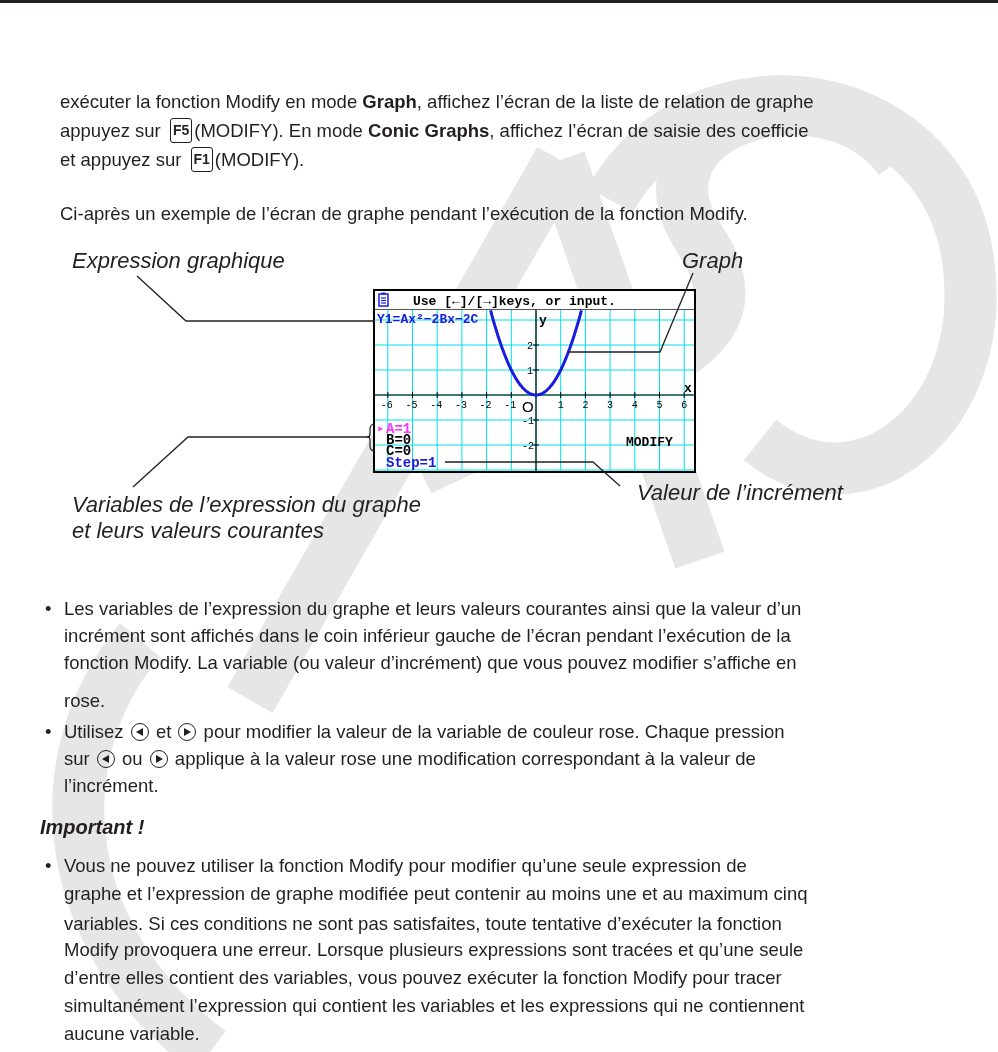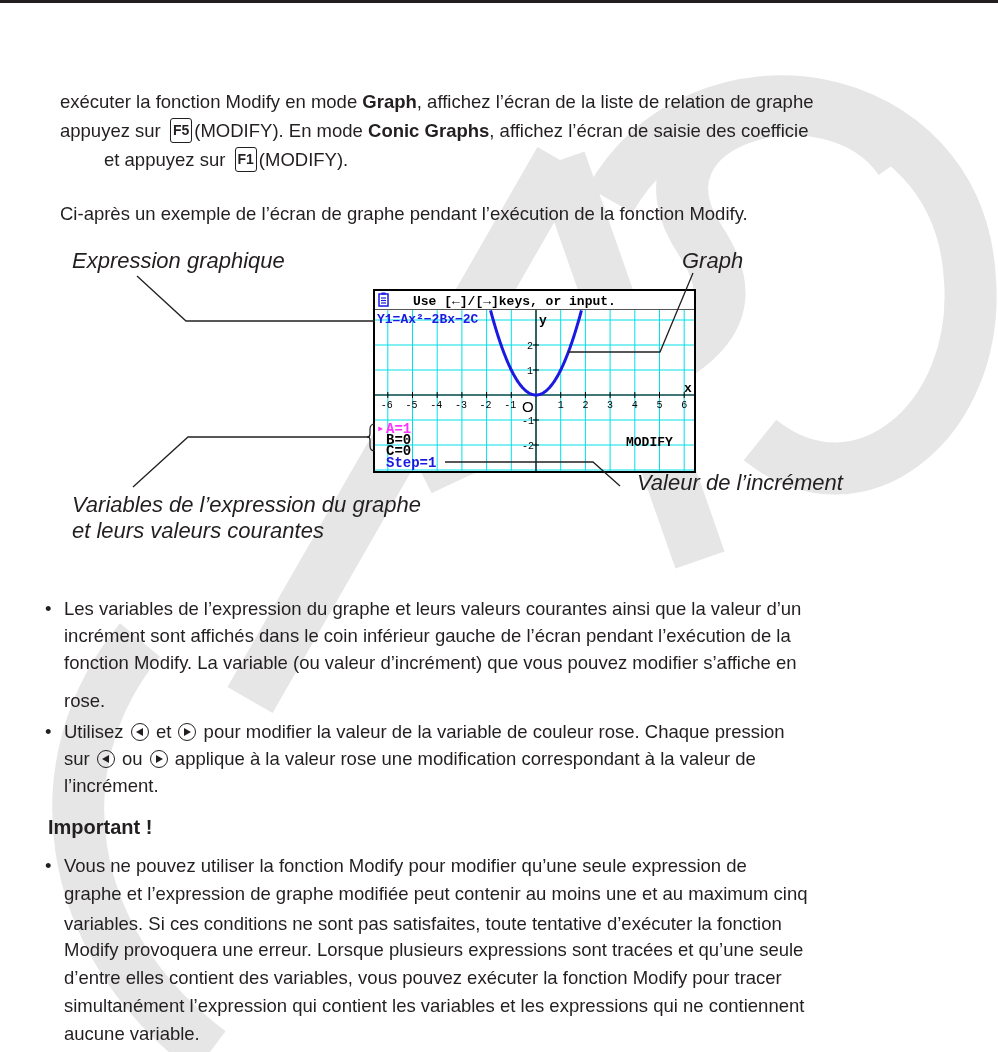--- a/index.html
+++ b/index.html
@@ -9,21 +9,21 @@
   .watermark { position: absolute; left: 0; top: 0; width: 998px; height: 1052px; z-index: 0; pointer-events: none; }
   .content { position: absolute; left: 0; top: 0; width: 876px; height: 1052px; z-index: 1; border-radius: 13px; }
   .para { position: absolute; left: 60px; font-size: 18.5px; line-height: 28px; white-space: nowrap; }
   .para b { font-weight: bold; }
   .key { display: inline-block; border: 1.6px solid #231f20; border-radius: 3px; font-weight: bold;
          font-size: 14px; line-height: 15px; padding: 4px 2px; margin: 0 2px 0 4px; vertical-align: 2px; }
   .caption { position: absolute; font-style: italic; font-size: 22px; line-height: 24px; white-space: nowrap; }
   .bullet { position: absolute; left: 45px; font-size: 18.5px; line-height: 28px; }
   .bullet .dot { position: absolute; left: 0; top: 0; }
   .bullet .txt { position: absolute; left: 19px; white-space: nowrap; }
-  .heading { position: absolute; left: 48px; font-size: 20px; font-weight: bold; }
+  .heading { position: absolute; left: 40px; font-size: 20px; font-weight: bold; font-style: italic; }
   .arrowkey { display: inline-block; width: 18px; height: 18px; border: 1.5px solid #231f20; border-radius: 50%;
               box-sizing: border-box; position: relative; vertical-align: -3px; margin: 0 2px; }
   .arrowkey::after { content: ""; position: absolute; top: 3.5px; width: 0; height: 0;
                      border-top: 4.5px solid transparent; border-bottom: 4.5px solid transparent; }
   .arrowkey.left::after { left: 4px; border-right: 7px solid #231f20; }
   .arrowkey.right::after { left: 5px; border-left: 7px solid #231f20; }
 
   .calc { position: absolute; left: 373px; top: 289px; width: 323px; height: 184px;
           border: 2px solid #000; box-sizing: border-box; background: #fff; overflow: hidden; }
   .calc svg { position: absolute; left: 0; top: 0; }
@@ -45,31 +45,31 @@
 </svg>
 
 <div class="content">
 
   <div class="para" style="top:88px;">
     <span>exécuter la fonction Modify en mode </span><b>Graph</b><span>, affichez l’écran de la liste de relation de graphe</span>
   </div>
   <div class="para" style="top:117px;">
     <span>appuyez sur </span><span class="key">F5</span><span>(MODIFY). En mode </span><b>Conic Graphs</b><span>, affichez l’écran de saisie des coefficie</span>
   </div>
-  <div class="para" style="top:146px;margin-left:44px;">
+  <div class="para" style="top:146px;">
     <span>et appuyez sur </span><span class="key">F1</span><span>(MODIFY).</span>
   </div>
 
   <div class="para" style="top:200px;">Ci-après un exemple de l’écran de graphe pendant l’exécution de la fonction Modify.</div>
 
   <div class="caption" style="left:72px; top:249px;">Expression graphique</div>
   <div class="caption" style="left:682px; top:249px;">Graph</div>
   <div class="caption" style="left:72px; top:519px;">et leurs valeurs courantes</div>
   <div class="caption" style="left:72px; top:493px;">Variables de l’expression du graphe</div>
-  <div class="caption" style="left:637px; top:471px;">Valeur de l’incrément</div>
+  <div class="caption" style="left:637px; top:481px;">Valeur de l’incrément</div>
 
   <div class="calc">
     <svg id="calc-svg" width="319" height="180">
       <g id="grid-layer">
           <line x1="12.800000000000011" x2="12.800000000000011" y1="19" y2="180" stroke="#00e0e8" stroke-width="1"></line>
           <line x1="37.5" x2="37.5" y1="19" y2="180" stroke="#00e0e8" stroke-width="1"></line>
           <line x1="62.2" x2="62.2" y1="19" y2="180" stroke="#00e0e8" stroke-width="1"></line>
           <line x1="86.9" x2="86.9" y1="19" y2="180" stroke="#00e0e8" stroke-width="1"></line>
           <line x1="111.6" x2="111.6" y1="19" y2="180" stroke="#00e0e8" stroke-width="1"></line>
           <line x1="136.3" x2="136.3" y1="19" y2="180" stroke="#00e0e8" stroke-width="1"></line>

